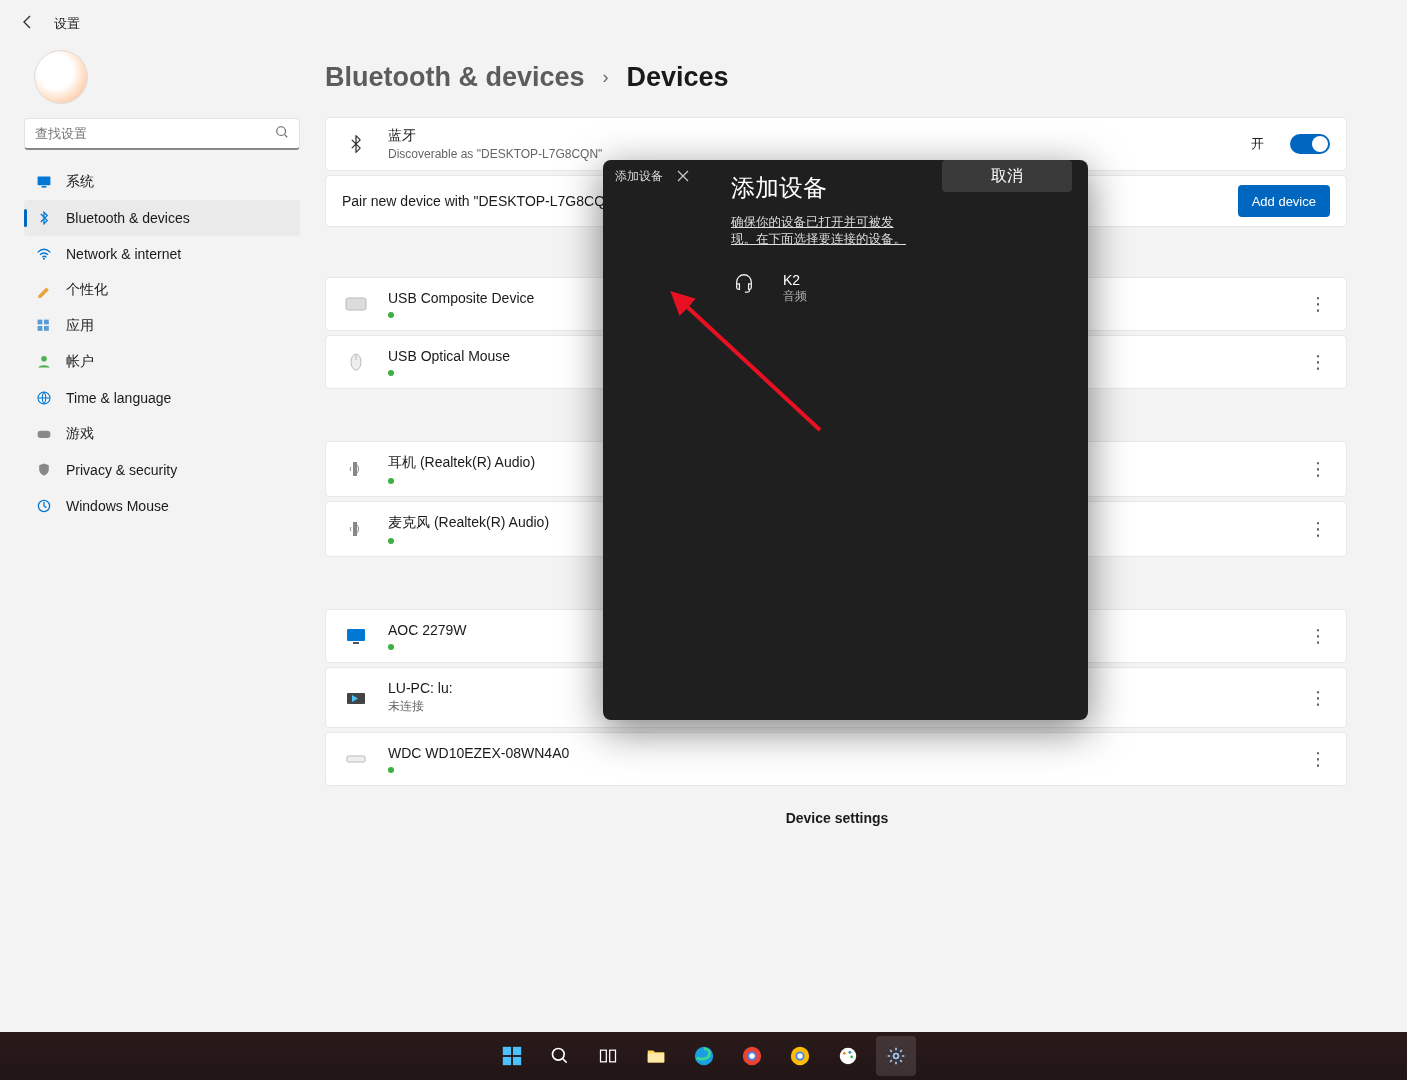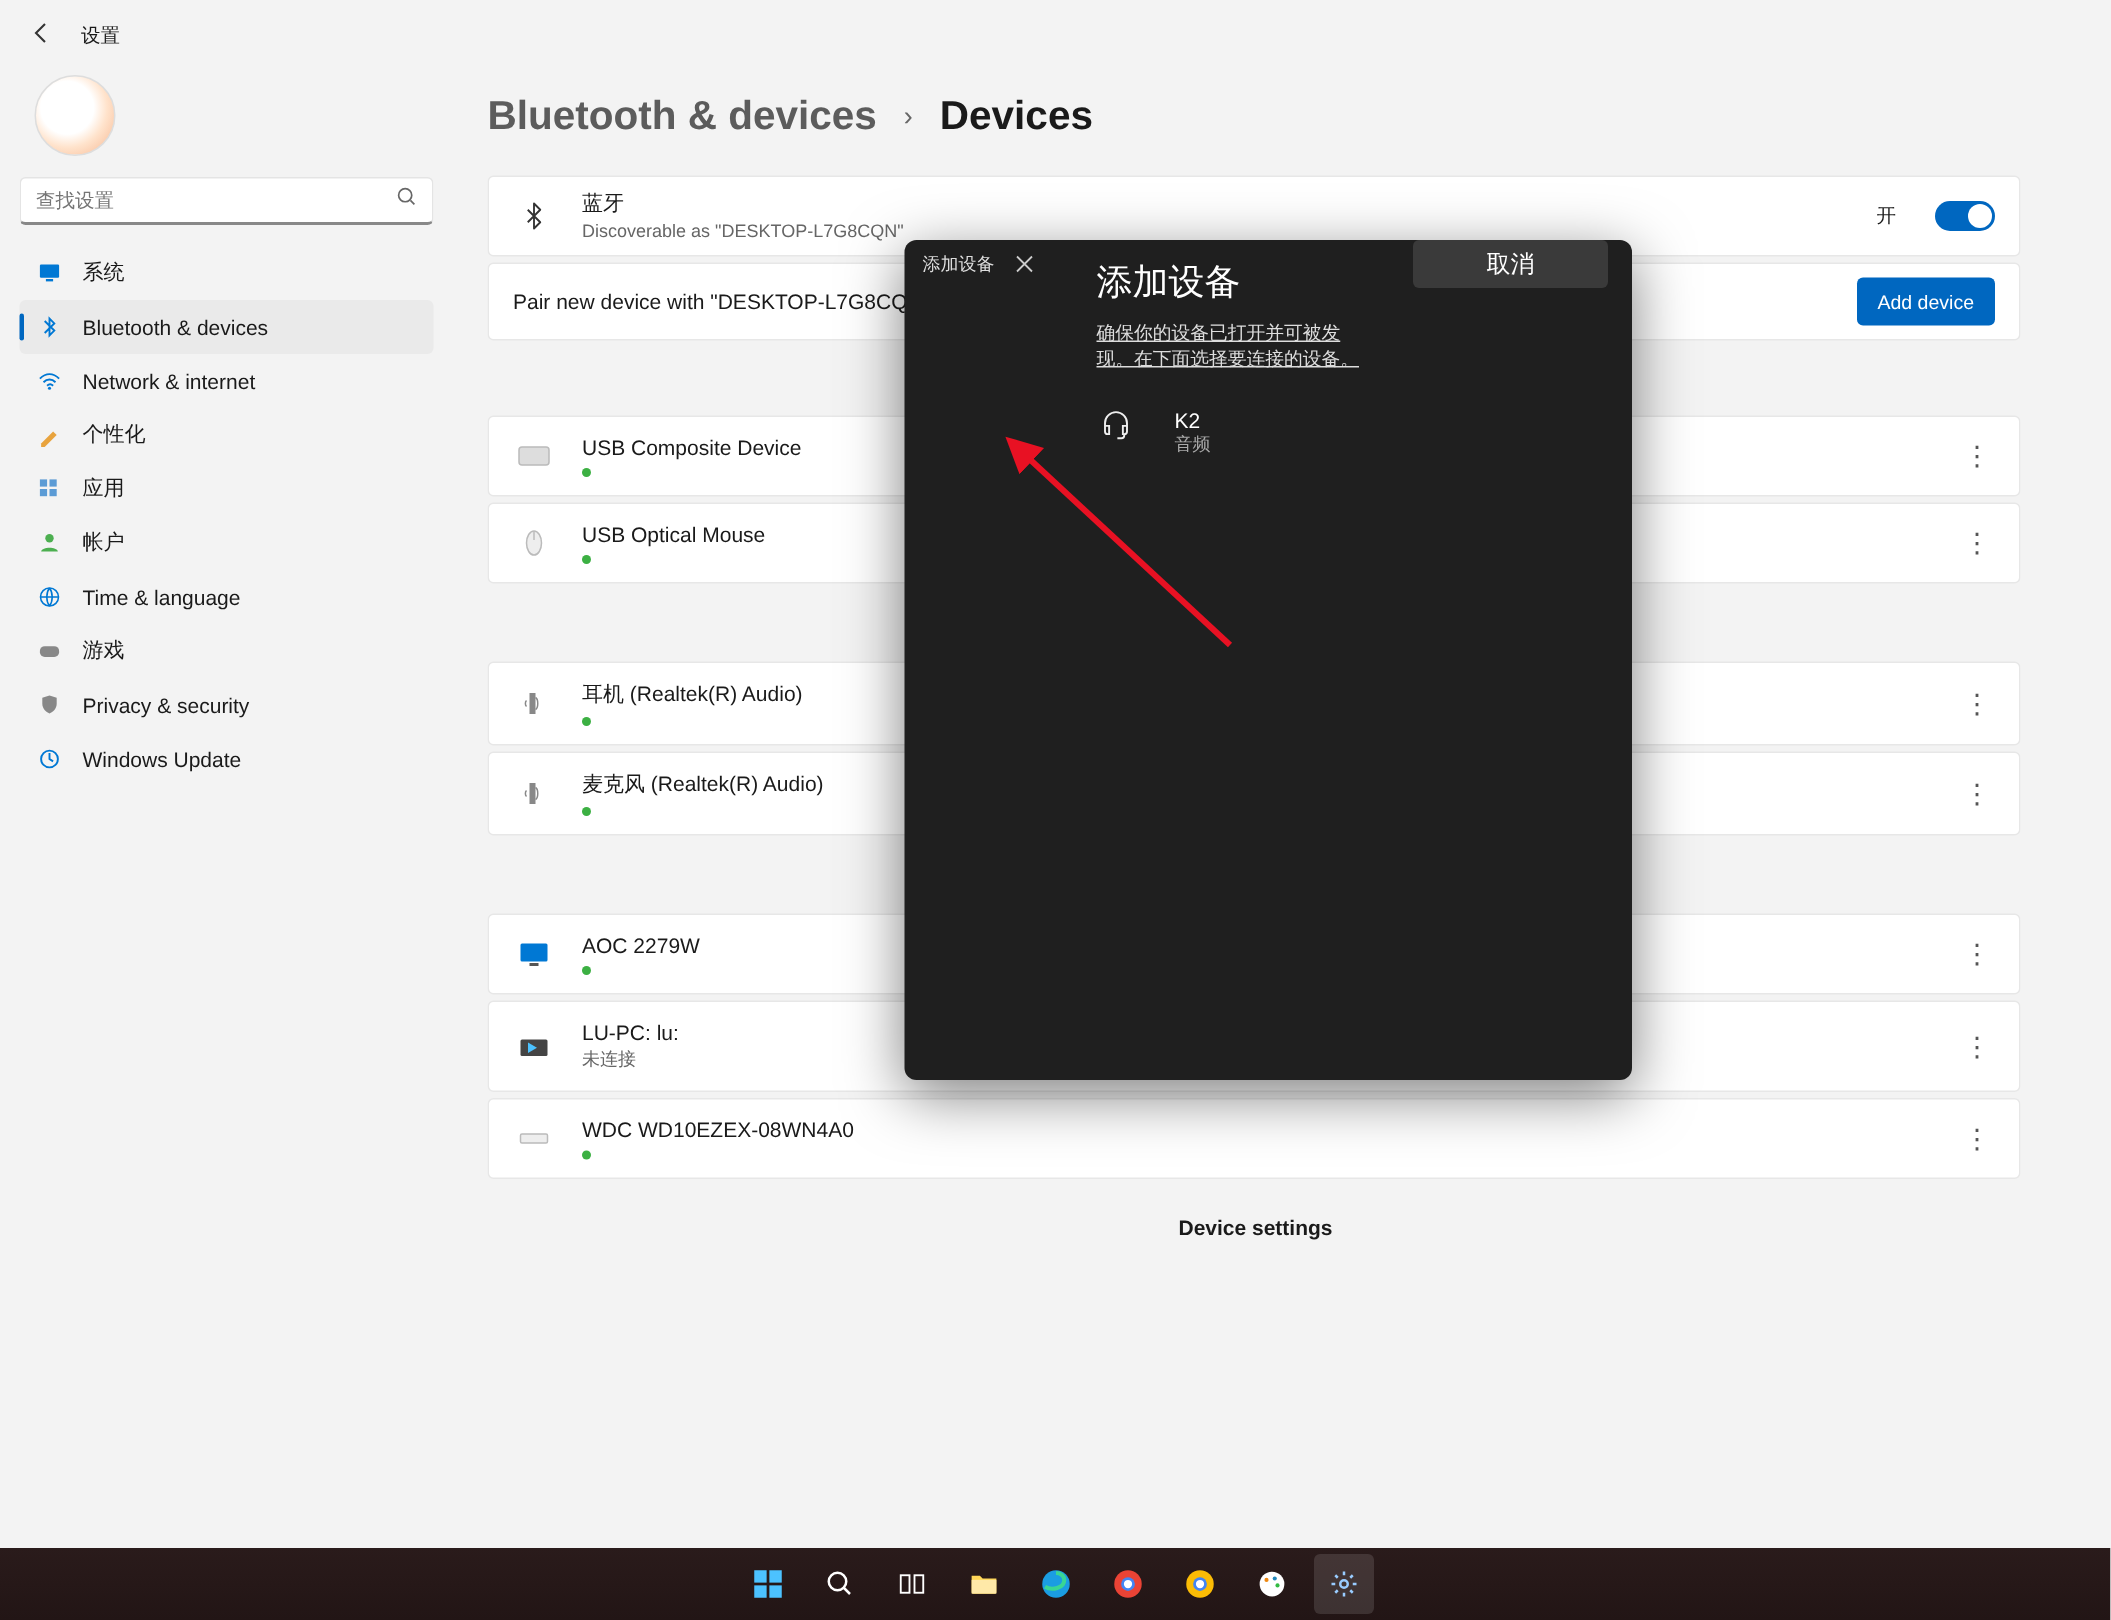--- a/index.html
+++ b/index.html
@@ -2,21 +2,21 @@
 <html><head>
 <meta charset="utf-8">
 <style>
 * { margin:0; padding:0; box-sizing:border-box; font-family:"Segoe UI","Microsoft YaHei",sans-serif; }
 body { width:1407px; height:1080px; background:#f3f3f3; color:#1a1a1a; position:relative; overflow:hidden; }
 
 
 .header { display:flex; align-items:center; padding:14px 20px; gap:18px; font-size:13px; }
 
 
-.sidebar { position:absolute; left:1px; top:44px; width:300px; padding:0 12px; }
+.sidebar { position:absolute; left:12px; top:44px; width:300px; padding:0 12px; }
 .avatar { width:54px; height:54px; border-radius:50%; margin:6px 0 14px 10px; background:radial-gradient(circle at 40% 40%,#fff 0 40%,#ffe3cc 60%,#f6b28a 100%); border:1px solid #ddd; }
 .search-box { display:flex; align-items:center; background:#fff; border:1px solid #e4e4e4; border-bottom:2px solid #888; border-radius:4px; height:32px; padding:0 10px; margin-bottom:14px; }
 .search-box input { flex:1; border:none; outline:none; font-size:13px; background:transparent; }
 .nav-item { display:flex; align-items:center; height:36px; border-radius:4px; padding:0 12px; font-size:14px; gap:14px; cursor:pointer; position:relative; }
 .nav-item.active { background:#eaeaea; }
 .nav-item.active::before { content:""; position:absolute; left:0; top:9px; width:3px; height:18px; background:#0067c0; border-radius:2px; }
 .nav-icon { width:16px; height:16px; display:flex; align-items:center; justify-content:center; }
 
 
 .main { position:absolute; left:325px; top:62px; right:60px; bottom:0; overflow:hidden; }
@@ -166,21 +166,21 @@
         </span>
         <span>Privacy &amp; security</span>
       </div>
       <div class="nav-item">
         <span class="nav-icon">
           <svg width="18" height="18" viewBox="0 0 20 20">
             <circle cx="10" cy="10" r="7" stroke="#0078d4" stroke-width="1.6" fill="none"></circle>
             <path d="M10 5v5l3 2" stroke="#0078d4" stroke-width="1.6" fill="none"></path>
           </svg>
         </span>
-        <span>Windows Update</span>
+        <span>Windows Mouse</span>
       </div>
     </div>
 </div>
 
 <div class="main">
   <div class="breadcrumb">
     <span class="bc1">Bluetooth &amp; devices</span>
     <span class="chev">›</span>
     <span class="bc2">Devices</span>
   </div>

